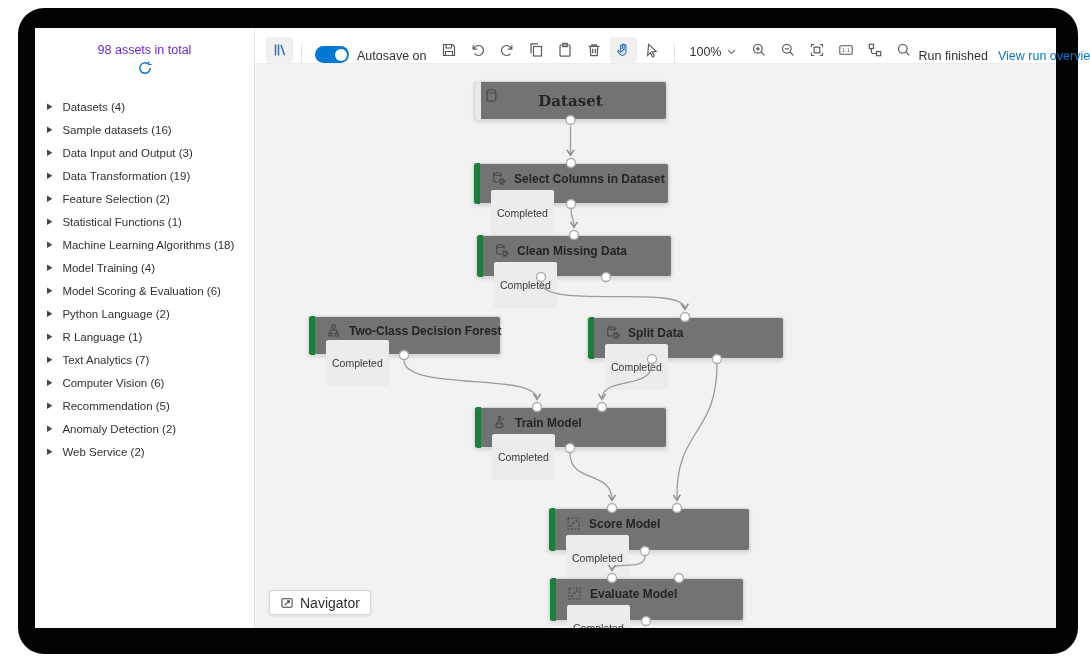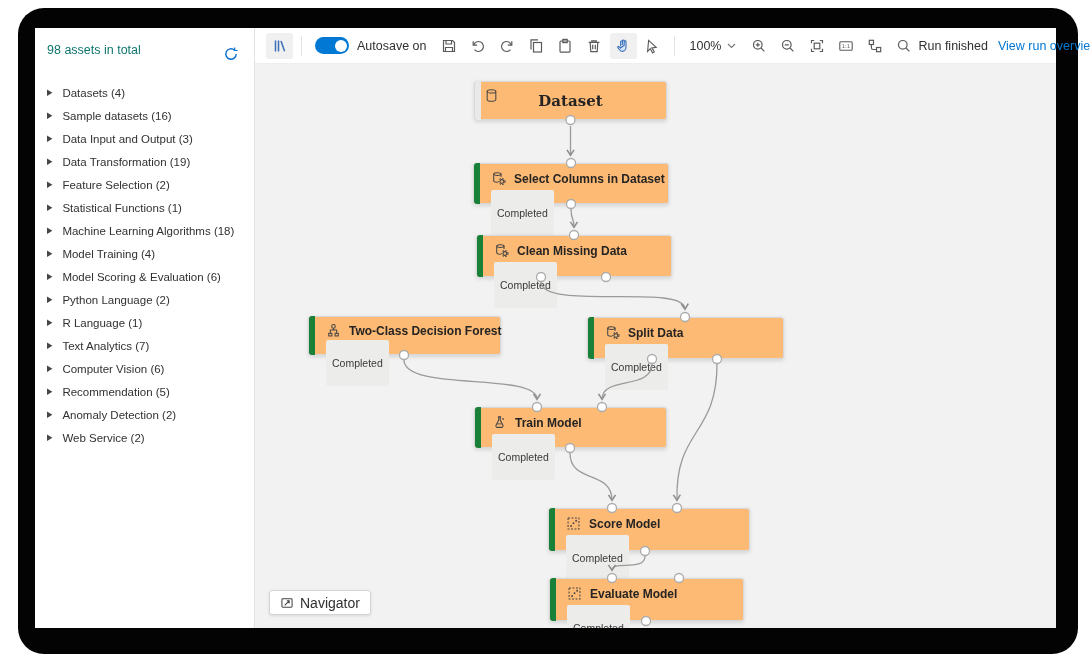--- a/index.html
+++ b/index.html
@@ -2,44 +2,44 @@
 <html><head>
 <meta charset="utf-8">
 <style>
   * { margin:0; padding:0; box-sizing:border-box; }
   html,body { width:1090px; height:662px; background:#fff; font-family:"Liberation Sans","DejaVu Sans",sans-serif; overflow:hidden; }
   .frame { position:absolute; left:18px; top:8px; width:1060px; height:646px; background:#030303; border-radius:26px; }
   .app { position:absolute; left:35px; top:28px; width:1021px; height:600px; background:#fff; display:flex; }
 
   
   .sidebar { width:219px; flex:none; background:#fff; position:relative; }
-  .sidebar-header { display:flex; align-items:flex-start; justify-content:space-between; padding:15px 12px 12px 12px; font-size:12.5px; color:#0f766e; }
+  .sidebar-header { display:flex; align-items:center; justify-content:space-between; padding:15px 12px 12px 12px; font-size:12.5px; color:#6d28d9;flex-direction:column; }
   .icon-btn { border:none; background:transparent; cursor:pointer; display:flex; align-items:center; justify-content:center; width:22px; height:22px; border-radius:3px; }
   .side-list { margin-top:4px; }
   .side-item { display:flex; align-items:center; gap:10px; padding:5px 12px; height:23px; font-size:11.5px; color:#323130; cursor:pointer; }
   .chev { font-size:7px; color:#484644; transform:scale(1,1.2); }
   .v-divider { width:1px; background:#e3e3e3; flex:none; }
 
   
   .main { flex:1; display:flex; flex-direction:column; min-width:0; }
-  .toolbar { height:36px; flex:none; background:#fff; display:flex; align-items:center; padding:0 14px 0 10px; border-bottom:1px solid #ededed; }
+  .toolbar { height:36px; flex:none; background:#fff; display:flex; align-items:flex-end; padding:0 14px 0 10px; border-bottom:1px solid #ededed; }
   .tb-btn { width:27px; height:26px; border:none; background:transparent; border-radius:3px; display:flex; align-items:center; justify-content:center; color:#5a5a5a; cursor:pointer; flex:none; margin:0 1px; }
   .tb-btn.selected { background:#f0f0f0; }
   .tb-sep { width:1px; height:20px; background:#e3e3e3; margin:0 7px; flex:none; }
   .toggle { width:34px; height:17px; border-radius:9px; background:#0078d4; border:none; position:relative; cursor:pointer; flex:none; margin:0 8px 0 6px; }
   .toggle .knob { position:absolute; right:2.5px; top:2.5px; width:12px; height:12px; border-radius:50%; background:#fff; }
   .tb-label { font-size:12.5px; color:#323130; margin-right:8px; white-space:nowrap; }
   .zoom-dd { display:flex; align-items:center; gap:6px; font-size:12.5px; color:#323130; border:none; background:transparent; cursor:pointer; padding:4px 6px; border-radius:3px; margin:0 2px; }
   .tb-right { margin-left:auto; display:flex; align-items:center; gap:10px; white-space:nowrap; }
   .run-status { font-size:12.5px; color:#323130; }
   .run-link { font-size:12.5px; color:#0078d4; text-decoration:none; cursor:pointer; }
 
   
   .canvas { flex:1; background:#f2f2f2; position:relative; overflow:hidden; }
-  .node { position:absolute; background:#fdba74; border:1px solid #d8d8d8; border-radius:3px; box-shadow:0 1.6px 4px rgba(0,0,0,.12); cursor:pointer; }
+  .node { position:absolute; background:#737373; border:1px solid #d8d8d8; border-radius:3px; box-shadow:0 1.6px 4px rgba(0,0,0,.12); cursor:pointer; }
   .node .bar { position:absolute; left:0; top:-1px; bottom:-1px; width:6px; border-radius:3px 0 0 3px; background:#188038; }
   .node .bar.neutral { background:#e9e9e9; }
   .node-row { display:flex; align-items:center; gap:8px; padding:7px 28px 0 17px; color:#2c2b2a; }
   .node-title { font-size:12px; font-weight:600; color:#252423; white-space:nowrap; }
   .badge { display:inline-block; margin:4px 0 0 17px; background:#ececeb; color:#3b3a39; font-size:10.5px; padding:17px 6px; border-radius:2px; }
   .node.dataset .node-title { font-family:"DejaVu Serif","Liberation Serif",serif; font-size:15px; font-weight:700; }
   .node.dataset .node-row { position:absolute; inset:0; padding:0; justify-content:center; align-items:center; }
   .node.dataset .d-icon { position:absolute; left:9px; top:6px; }
   .edge-layer { position:absolute; left:0; top:0; pointer-events:none; }
   .nav-btn { position:absolute; left:14px; bottom:13px; height:25px; display:flex; align-items:center; gap:6px; padding:0 10px; background:#fff; border:1px solid #d4d4d4; border-radius:3px; box-shadow:0 1px 3px rgba(0,0,0,.10); font-size:14px; color:#323130; cursor:pointer; }

